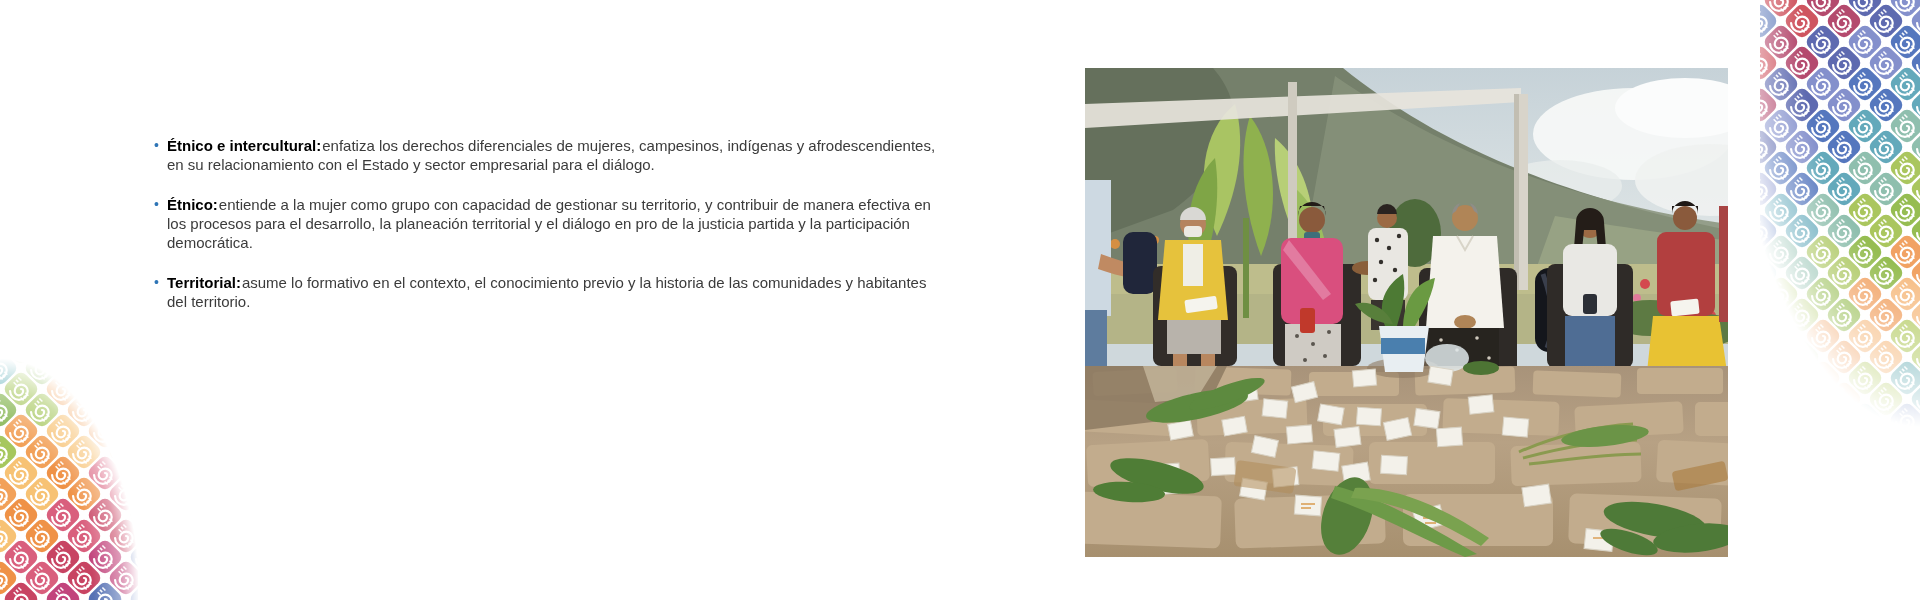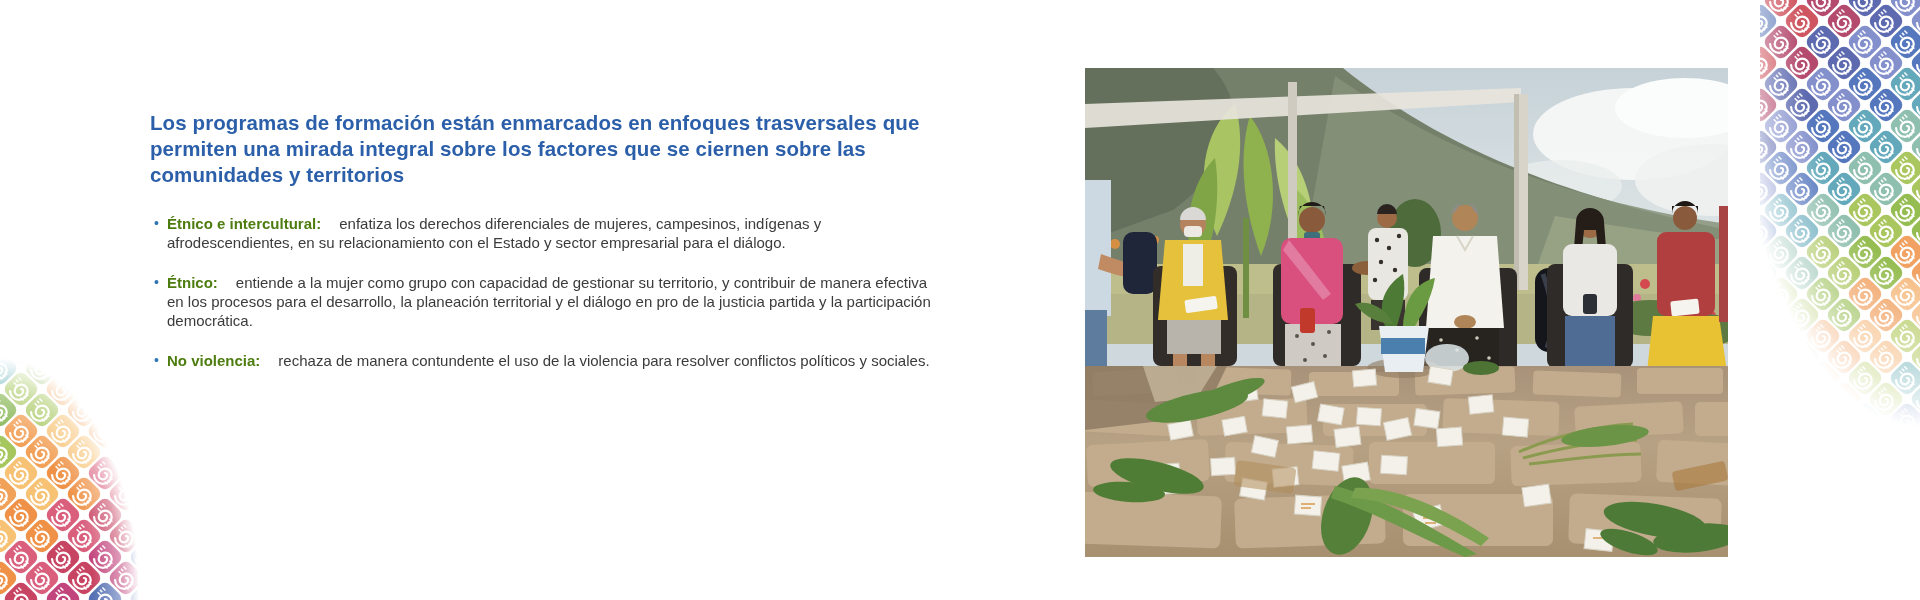--- a/index.html
+++ b/index.html
@@ -28,21 +28,21 @@
   }
   .content ul{margin:26px 0 0 0;padding:0;list-style:none;width:790px;}
   .content li{
     position:relative;padding-left:17px;margin:0 0 21px 0;
     font-size:15px;line-height:19px;color:#3b3b3b;
   }
   .content li::before{
     content:"\2022";position:absolute;left:4px;top:0;
     color:#2e75b6;font-size:14px;line-height:19px;
   }
-  .content li .term{color:#4d7c0f;font-weight:700;margin-right:18px;}
+  .content li .term{color:#000000;font-weight:700;margin-right:1px;}
   
   .photo{position:absolute;left:1085px;top:68px;width:643px;height:489px;overflow:hidden;background:#cfd8dc;}
   .photo svg{display:block;width:100%;height:100%;}
   .hidden-defs{position:absolute;width:0;height:0;overflow:hidden;}
 </style>
 </head>
 <body>
 
 <svg class="hidden-defs" aria-hidden="true">
   <defs>
@@ -346,25 +346,24 @@
         <use href="#greca" xlink:href="#greca" x="-21" y="588" width="42" height="42" fill="#6c86c0"></use>
         <use href="#greca" xlink:href="#greca" x="21" y="588" width="42" height="42" fill="#cf5560"></use>
         <use href="#greca" xlink:href="#greca" x="63" y="588" width="42" height="42" fill="#b44a6e"></use>
         <use href="#greca" xlink:href="#greca" x="105" y="588" width="42" height="42" fill="#5e6ab0"></use>
         <use href="#greca" xlink:href="#greca" x="147" y="588" width="42" height="42" fill="#8490cc"></use>
         <use href="#greca" xlink:href="#greca" x="189" y="588" width="42" height="42" fill="#5577be"></use>
       </svg>
     </div>
 
   <div class="content">
-    <h1>Los programas de formación están enmarcados en enfoques trasversales que permiten una mirada integral sobre los factores que se ciernen sobre las comunidades y territorios</h1>
     <ul>
       <li><span class="term">Étnico e intercultural:</span><span>enfatiza los derechos diferenciales de mujeres, campesinos, indígenas y afrodescendientes, en su relacionamiento con el Estado y sector empresarial para el diálogo.</span></li>
       <li><span class="term">Étnico:</span><span>entiende a la mujer como grupo con capacidad de gestionar su territorio, y contribuir de manera efectiva en los procesos para el desarrollo, la planeación territorial y el diálogo en pro de la justicia partida y la participación democrática.</span></li>
-      <li><span class="term">No violencia:</span><span>rechaza de manera contundente el uso de la violencia para resolver conflictos políticos y sociales.</span></li>
+      <li><span class="term">Territorial:</span><span>asume lo formativo en el contexto, el conocimiento previo y la historia de las comunidades y habitantes del territorio.</span></li>
     </ul>
   </div>
 
   <figure class="photo" style="margin:0">
     <svg viewBox="0 0 643 489" preserveAspectRatio="none">
       <defs>
         <linearGradient id="sky" x1="0" y1="0" x2="0" y2="1">
           <stop offset="0" stop-color="#c6d2d8"></stop>
             <stop offset="1" stop-color="#e9edec"></stop>
         </linearGradient>

